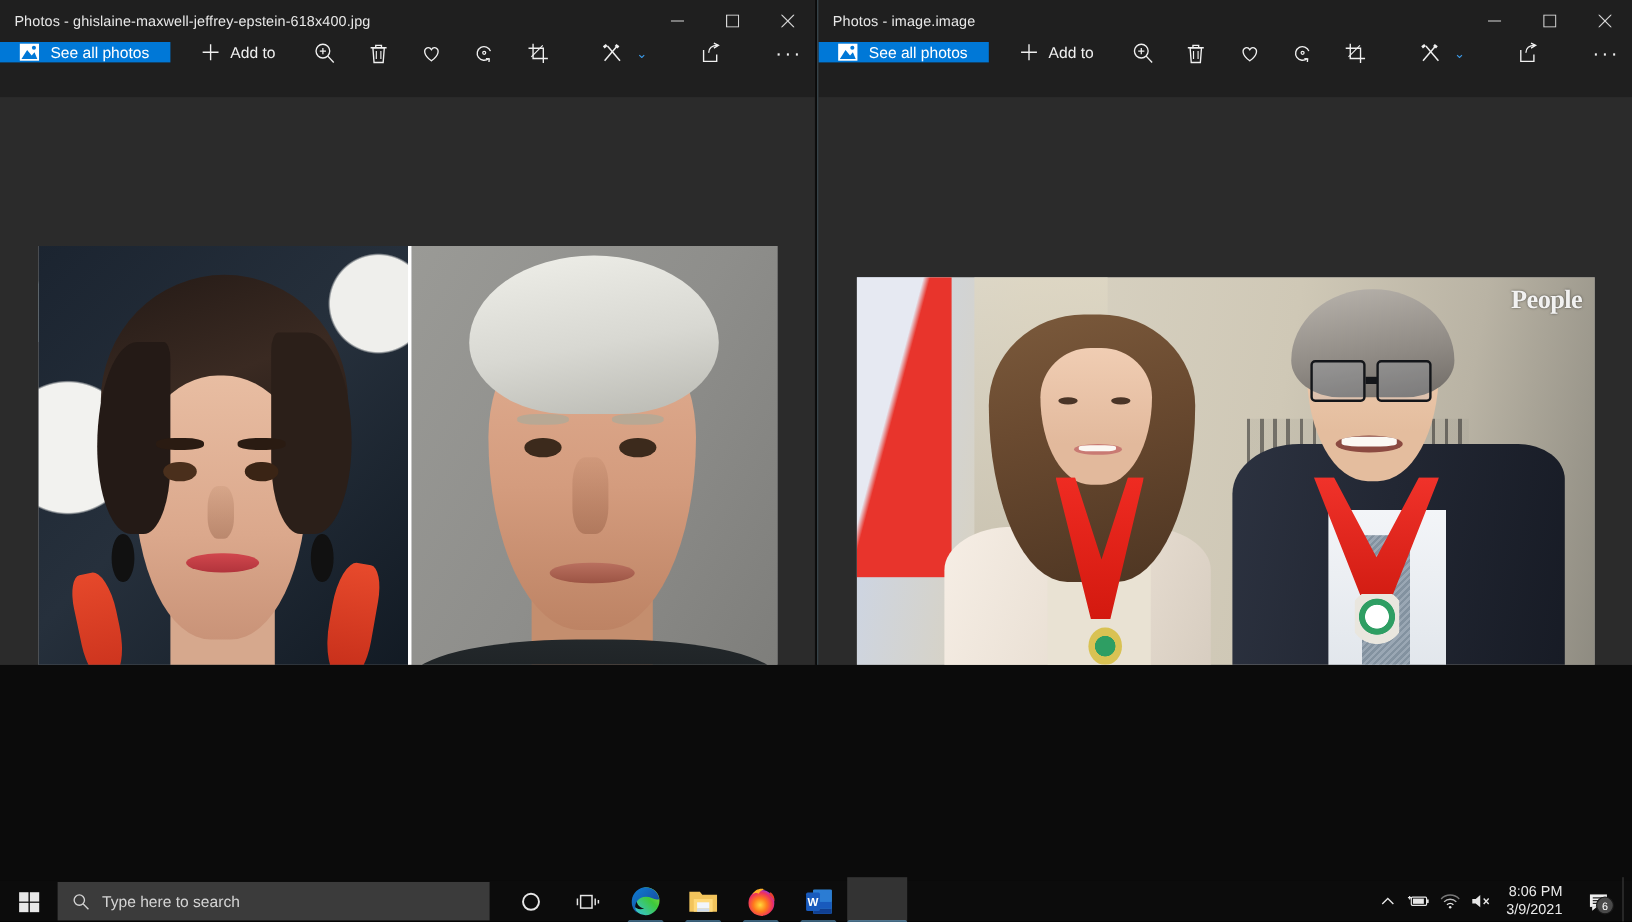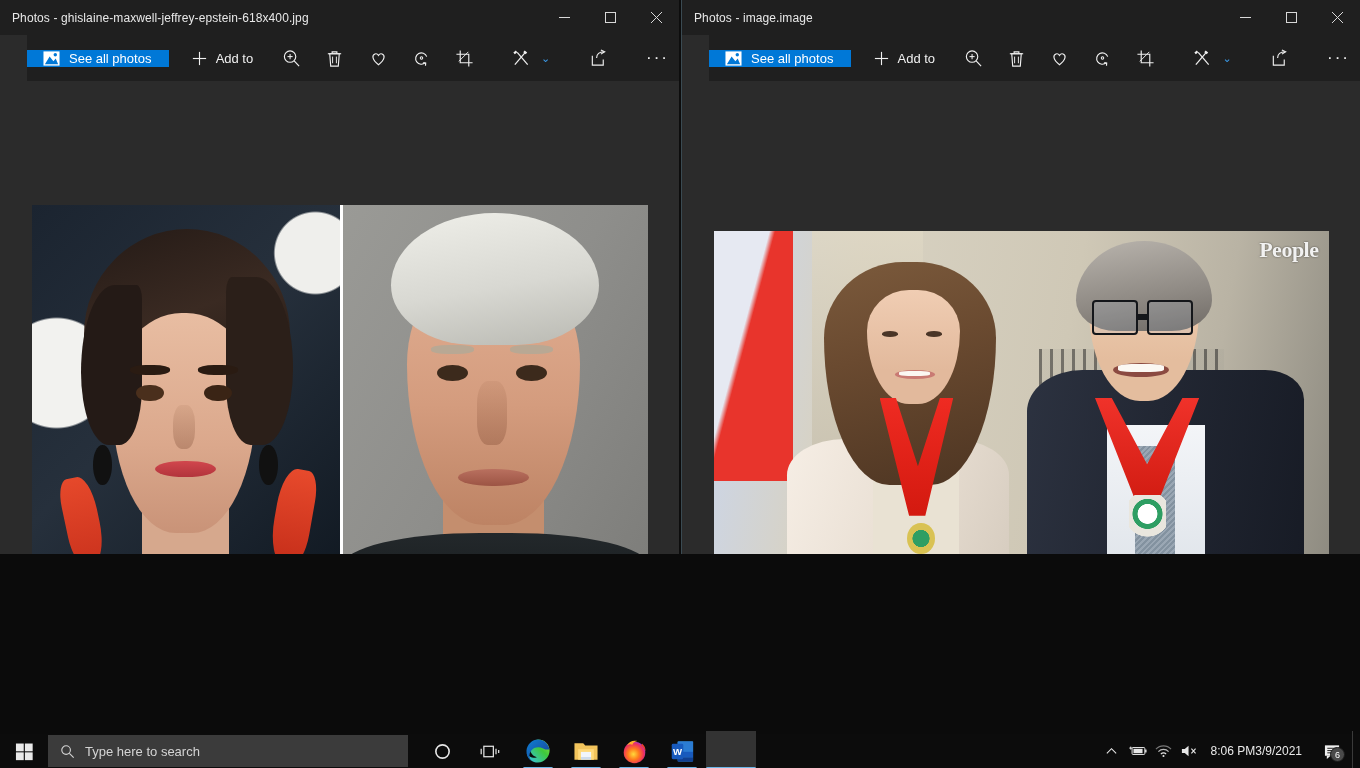--- a/index.html
+++ b/index.html
@@ -24,21 +24,21 @@
     font-size: 12px; color: #e8e8e8; padding-left: 12px;
     white-space: nowrap; letter-spacing: .1px;
   }
   .caption-buttons { position: absolute; right: 0; top: 0; height: 35px; display: flex; }
   .cap-btn {
     width: 46px; height: 35px; display: flex; align-items: center; justify-content: center;
     color: #d8d8d8;
   }
   .cap-btn svg { display: block; }
 
-  .toolbar { height: 46px; background: #1f1f1f; display: flex; align-items: center; margin-left: 27px; }
+  .toolbar { height: 46px; background: #1f1f1f; display: flex; align-items: flex-start; }
   .see-all {
     background: #0078d7; color: #fff; display: flex; align-items: center; gap: 9px;
     padding: 0 18px 0 16px; font-size: 13px; white-space: nowrap;
   }
   .tb-item {
     display: flex; align-items: center; gap: 8px; color: #f0f0f0;
     font-size: 13px; padding: 0 10px; white-space: nowrap;
   }
   .tb-gap-a { width: 22px; }
   .tb-gap-b { width: 18px; }
@@ -187,21 +187,21 @@
   .start { width: 48px; height: 40px; display: flex; align-items: center; justify-content: center; }
   .searchbox { width: 360px; height: 32px; background: #3b3b3b; display: flex; align-items: center;
     gap: 10px; padding: 0 12px; color: #d4d4d4; font-size: 13px; }
   .tb-icons { display: flex; align-items: center; height: 40px; margin-left: 10px; }
   .tb-app { width: 48px; height: 40px; position: relative; display: flex; align-items: center; justify-content: center; }
   .tb-app .underline { position: absolute; bottom: 1px; left: 9px; width: 30px; height: 3px; background: #6cb6e8; border-radius: 2px; }
   .tb-app.hover-win { background: #333333; width: 50px; }
   .tb-app.hover-win .underline { left: 0; width: 50px; }
   .tray { margin-left: auto; display: flex; align-items: center; height: 40px; padding-right: 0; color: #e6e6e6; }
   .tray-icon { width: 26px; height: 40px; display: flex; align-items: center; justify-content: center; }
-  .clock { display: flex; flex-direction: row; align-items: flex-end; justify-content: center;
+  .clock { display: flex; flex-direction: column; align-items: flex-end; justify-content: center;
     font-size: 12px; line-height: 15px; color: #eaeaea; padding: 0 10px 0 8px; }
   .notif { width: 40px; height: 40px; display: flex; align-items: center; justify-content: center; position: relative; }
   .badge { position: absolute; right: 7px; bottom: 9px; width: 15px; height: 15px; border-radius: 50%;
     background: #4a4a4a; color: #fff; font-size: 9px; display: flex; align-items: center; justify-content: center;
     border: 1px solid #1a1a1a; }
   .show-desktop { width: 8px; height: 40px; border-left: 1px solid #3a3a3a; }
 </style>
 </head>
 <body>
 

